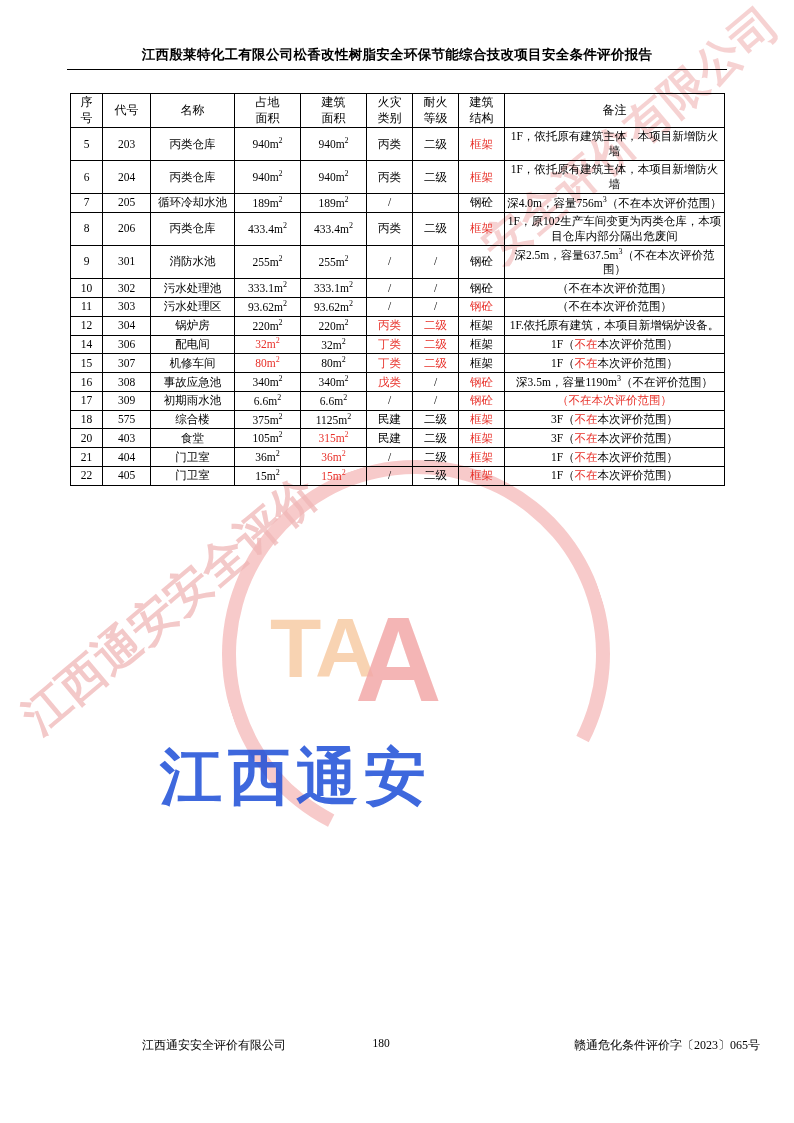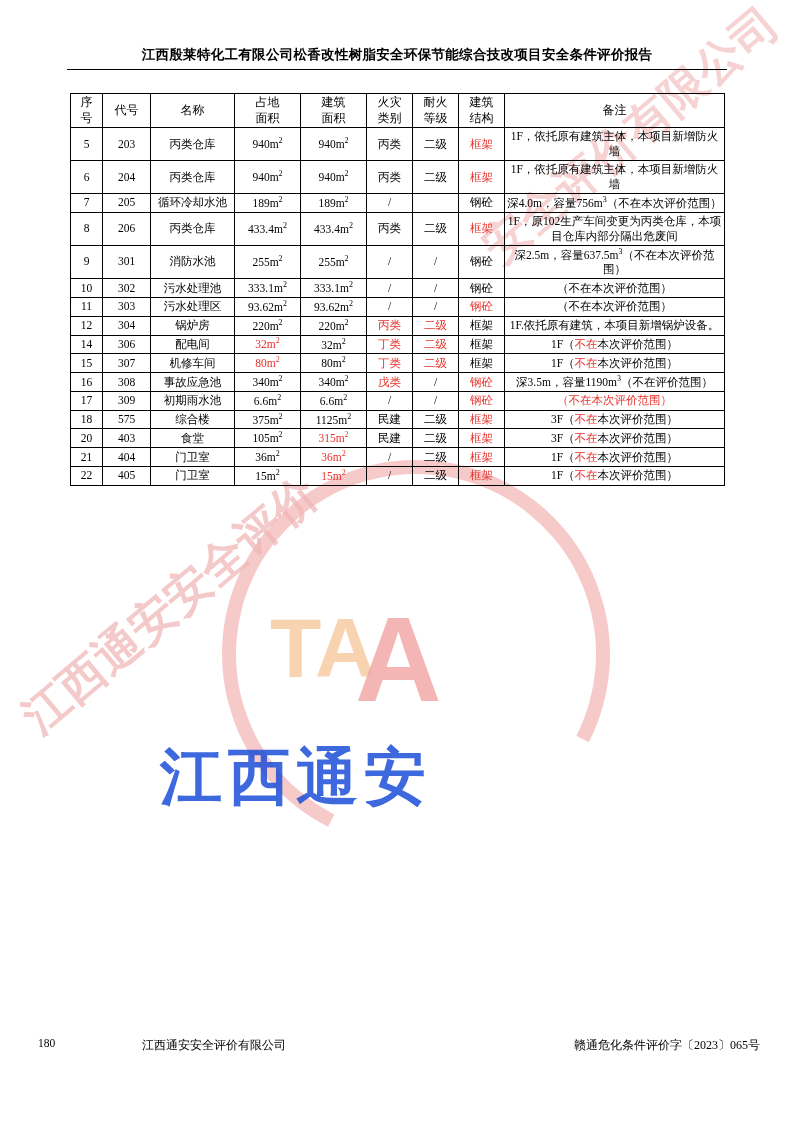--- a/index.html
+++ b/index.html
@@ -185,21 +185,21 @@
   .footer-left {
     position: absolute;
     left: 104px;
     top: 0;
   }
   .footer-center {
     position: absolute;
     left: 0;
     top: 0;
     width: 686px;
-    text-align: left;
+    text-align: center;
     font-size: 11.5px;
   }
   .footer-right {
     position: absolute;
     right: 72px;
     top: 0;
     text-align: center;
   }
 </style>
 </head>

